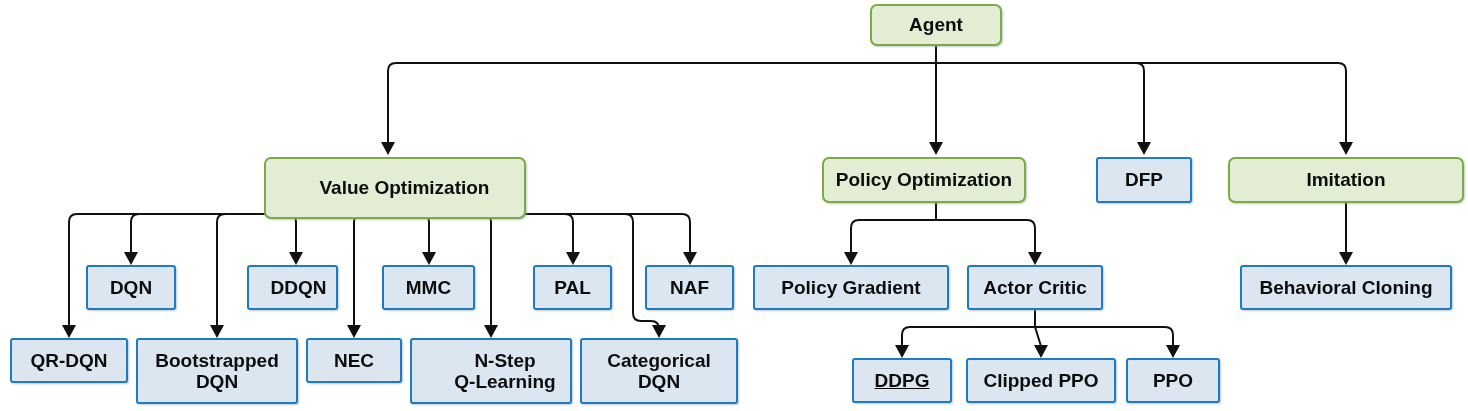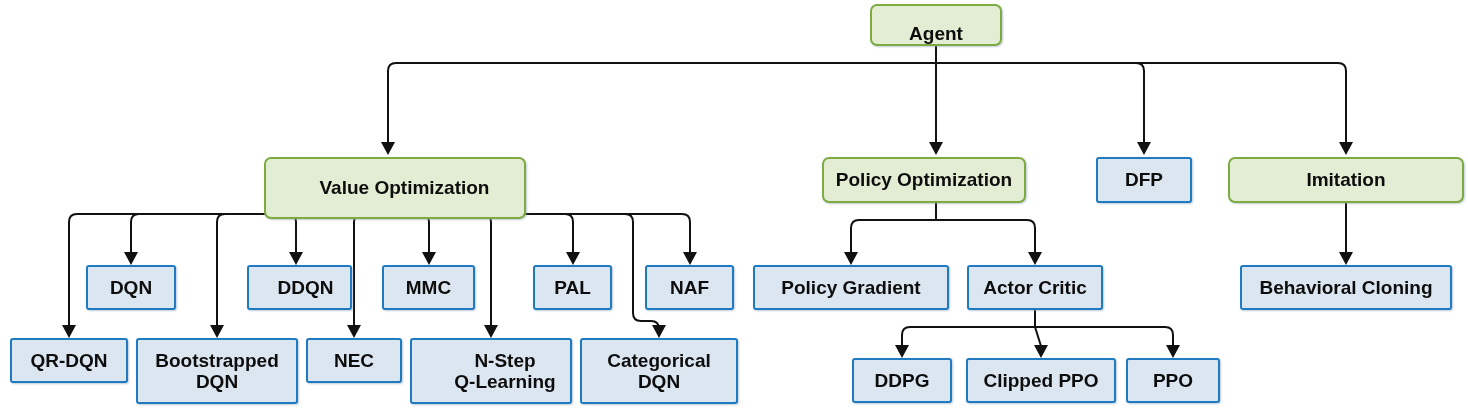--- a/index.html
+++ b/index.html
@@ -126,39 +126,39 @@
       <g>
         <path d="M 1035 327 L 1165 327 Q 1173 327 1173 335 L 1173 346" fill="none" stroke="#111111" stroke-width="2" stroke-linecap="butt" stroke-linejoin="round"></path>
         <path d="M 1166 345 L 1180 345 L 1173 358 Z" fill="#111111"></path>
       </g>
       <g>
         <path d="M 1346 203 L 1346 253" fill="none" stroke="#111111" stroke-width="2" stroke-linecap="butt" stroke-linejoin="round"></path>
         <path d="M 1339 252 L 1353 252 L 1346 265 Z" fill="#111111"></path>
       </g>
     </svg>
   <div id="nodes">
-      <div class="node green" style="left: 870px; top: 4px; width: 132px; height: 42px; font-size: 19px; align-items: flex-end;">
+      <div class="node green" style="left: 870px; top: 4px; width: 132px; height: 42px; font-size: 19px;">
         <span class="lbl">Agent</span>
       </div>
       <div class="node green" style="left: 264px; top: 157px; width: 262px; height: 62px; font-size: 19px; padding-left: 19px;">
         <span class="lbl">Value Optimization</span>
       </div>
       <div class="node green" style="left: 822px; top: 157px; width: 204px; height: 46px; font-size: 19px;">
         <span class="lbl">Policy Optimization</span>
       </div>
       <div class="node blue" style="left: 1096px; top: 157px; width: 96px; height: 46px; font-size: 19px;">
         <span class="lbl">DFP</span>
       </div>
       <div class="node green" style="left: 1228px; top: 157px; width: 236px; height: 46px; font-size: 19px;">
         <span class="lbl">Imitation</span>
       </div>
       <div class="node blue" style="left: 86px; top: 265px; width: 90px; height: 45px; font-size: 19px;">
         <span class="lbl">DQN</span>
       </div>
-      <div class="node blue" style="left: 247px; top: 265px; width: 105px; height: 45px; font-size: 19px; padding-left: 12px;">
+      <div class="node blue" style="left: 247px; top: 265px; width: 91px; height: 45px; font-size: 19px; padding-left: 12px;">
         <span class="lbl">DDQN</span>
       </div>
       <div class="node blue" style="left: 382px; top: 265px; width: 93px; height: 45px; font-size: 19px;">
         <span class="lbl">MMC</span>
       </div>
       <div class="node blue" style="left: 533px; top: 265px; width: 79px; height: 45px; font-size: 19px;">
         <span class="lbl">PAL</span>
       </div>
       <div class="node blue" style="left: 645px; top: 265px; width: 89px; height: 45px; font-size: 19px;">
         <span class="lbl">NAF</span>
@@ -183,21 +183,21 @@
         <span class="lbl">NEC</span>
       </div>
       <div class="node blue" style="left: 410px; top: 338px; width: 162px; height: 66px; font-size: 19px; padding-left: 28px;">
         <span class="lbl">N-Step
 Q-Learning</span>
       </div>
       <div class="node blue" style="left: 580px; top: 338px; width: 158px; height: 66px; font-size: 19px;">
         <span class="lbl">Categorical
 DQN</span>
       </div>
-      <div class="node blue" style="left: 852px; top: 358px; width: 100px; height: 45px; font-size: 19px;">
+      <div class="node blue" style="left: 852px; top: 358px; width: 100px; height: 45px; font-size: 19px; text-decoration: underline;">
         <span class="lbl">DDPG</span>
       </div>
       <div class="node blue" style="left: 966px; top: 358px; width: 150px; height: 45px; font-size: 19px;">
         <span class="lbl">Clipped PPO</span>
       </div>
       <div class="node blue" style="left: 1126px; top: 358px; width: 94px; height: 45px; font-size: 19px;">
         <span class="lbl">PPO</span>
       </div>
     </div>
 </div>

